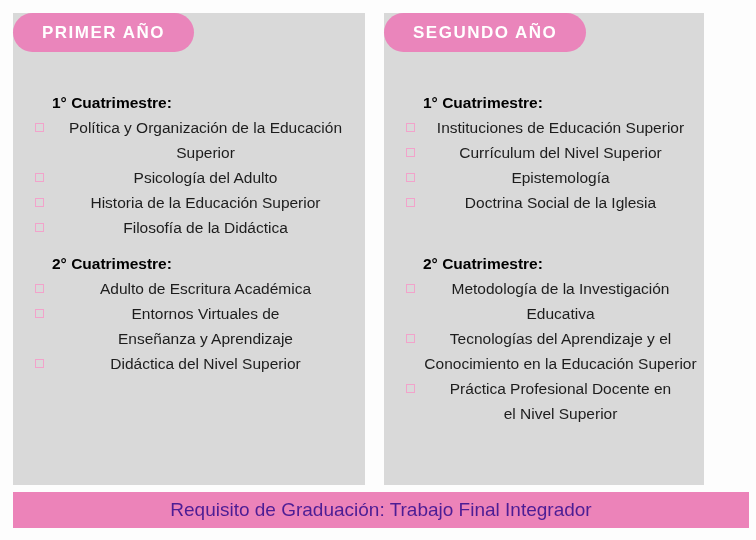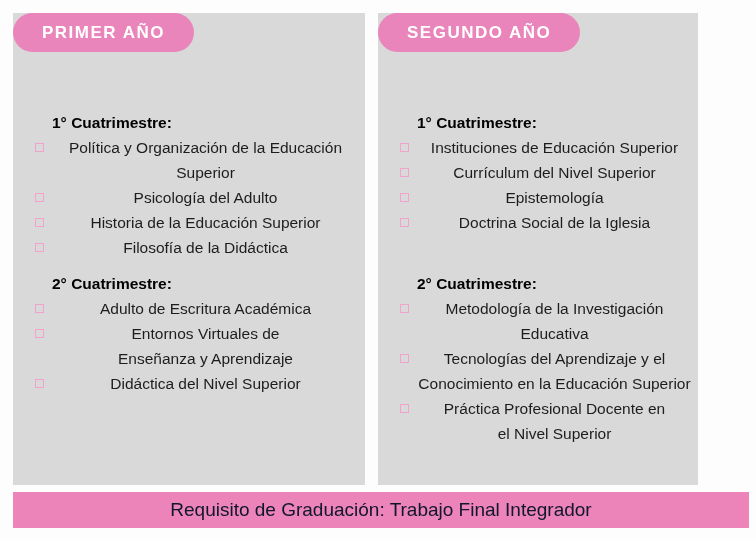--- a/index.html
+++ b/index.html
@@ -10,21 +10,21 @@
     height: 540px;
     background: #fdfdfd;
     font-family: "Liberation Sans", sans-serif;
     overflow: hidden;
   }
   .columns {
     position: absolute;
     top: 13px;
     left: 13px;
     display: flex;
-    gap: 13px;
+    gap: 19px;
   }
   .panel {
     position: relative;
     background: #d9d9d9;
     height: 472px;
   }
   .panel.left  { width: 352px; }
   .panel.right { width: 320px; }
   .pill {
     position: absolute;
@@ -41,21 +41,21 @@
     align-items: center;
     padding: 0 29px;
     white-space: nowrap;
   }
   .content {
     padding: 77px 6px 0 39px;
     font-size: 15.5px;
     line-height: 25px;
     color: #1d1d1d;
   }
-  .section.first { height: 161px; margin-top: 20px; }
+  .section.first { height: 161px; }
   .section-heading {
     font-size: 15.5px;
     line-height: 25px;
     font-weight: bold;
     color: #000000;
   }
   .item { position: relative; }
   .item-text { white-space: pre-line; display: block; text-align: center; }
   .bullet {
     position: absolute;
@@ -66,21 +66,21 @@
     border: 1.5px solid #f2a3cb;
     background: transparent;
   }
   .banner {
     position: absolute;
     top: 492px;
     left: 13px;
     width: 736px;
     height: 36px;
     background: #ec83b9;
-    color: #0f172a;
+    color: #4c1d95;
     font-size: 19px;
     display: flex;
     align-items: center;
     justify-content: center;
   }
 </style>
 </head>
 <body>
 
 <div class="canvas">

